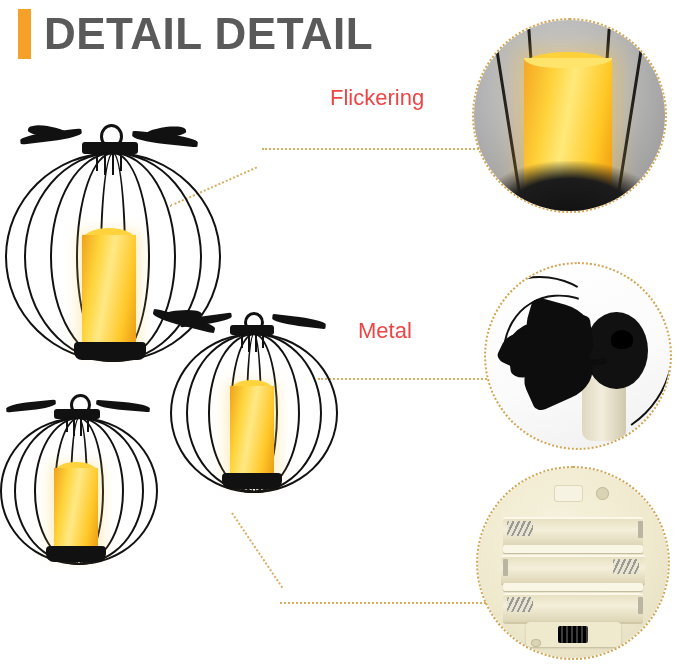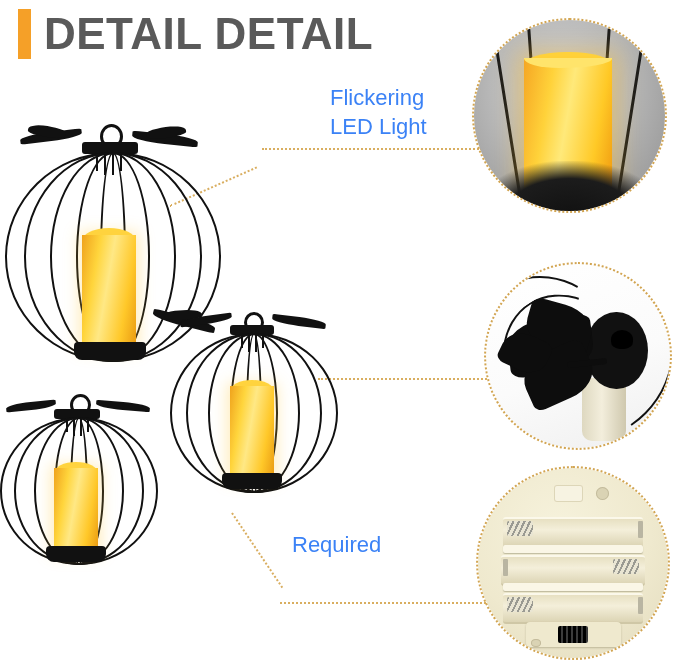--- a/index.html
+++ b/index.html
@@ -8,21 +8,21 @@
 
   
   #header{position:absolute;left:0;top:0;width:679px;height:72px;}
   #accent-bar{position:absolute;left:18px;top:9px;width:13px;height:50px;
               background:#F5A028;}
   #page-title{position:absolute;left:44px;top:7px;font-size:44px;
               letter-spacing:0.5px;color:#5a5a5a;font-weight:bold;
               line-height:54px;white-space:nowrap;}
 
   
-  .callout-label{position:absolute;color:#3b82f6;font-size:22px;
+  .callout-label{position:absolute;color:#ef4444;font-size:22px;
                  line-height:29px;white-space:nowrap;}
   #label-led{left:330px;top:83px;text-align:left;}
   #label-metal{left:358px;top:316px;text-align:center;}
   #label-battery{left:292px;top:530px;text-align:center;}
   .callout-label .l2{display:block;}
   #label-metal .l1,#label-metal .l2{text-align:center;}
   #label-battery .l1,#label-battery .l2{text-align:center;}
 
   
   .connector{position:absolute;pointer-events:none;}
@@ -196,28 +196,27 @@
     <div class="cage-rib" style="left:70px;top:27px;width:14px;height:144px;"></div>
     <div class="candle-top" style="left:54px;top:72px;width:44px;height:11px;"></div>
     <div class="candle" style="left:54px;top:78px;width:44px;height:84px;"></div>
     <div class="base" style="left:46px;top:156px;width:60px;height:16px;"></div>
   </div>
 
 </div>
 
 <div class="callout-label" id="label-led">
   <span class="l1">Flickering</span>
-  <span class="l2">LED Light</span>
 </div>
 
 <div class="callout-label" id="label-metal">
+  <span class="l2">Metal</span>
 </div>
 
 <div class="callout-label" id="label-battery">
-  <span class="l2">Required</span>
 </div>
 
 <div class="circle-inset" id="circle-led">
   <div class="led-bg"></div>
   <div class="led-bar" style="left:17%;top:8%;bottom:6%;transform:rotate(-9deg);"></div>
   <div class="led-bar" style="left:31%;top:4%;bottom:10%;transform:rotate(-4deg);"></div>
   <div class="led-bar" style="left:67%;top:4%;bottom:10%;transform:rotate(4deg);"></div>
   <div class="led-bar" style="left:81%;top:8%;bottom:6%;transform:rotate(9deg);"></div>
   <div class="led-candle-top"></div>
   <div class="led-candle"></div>

